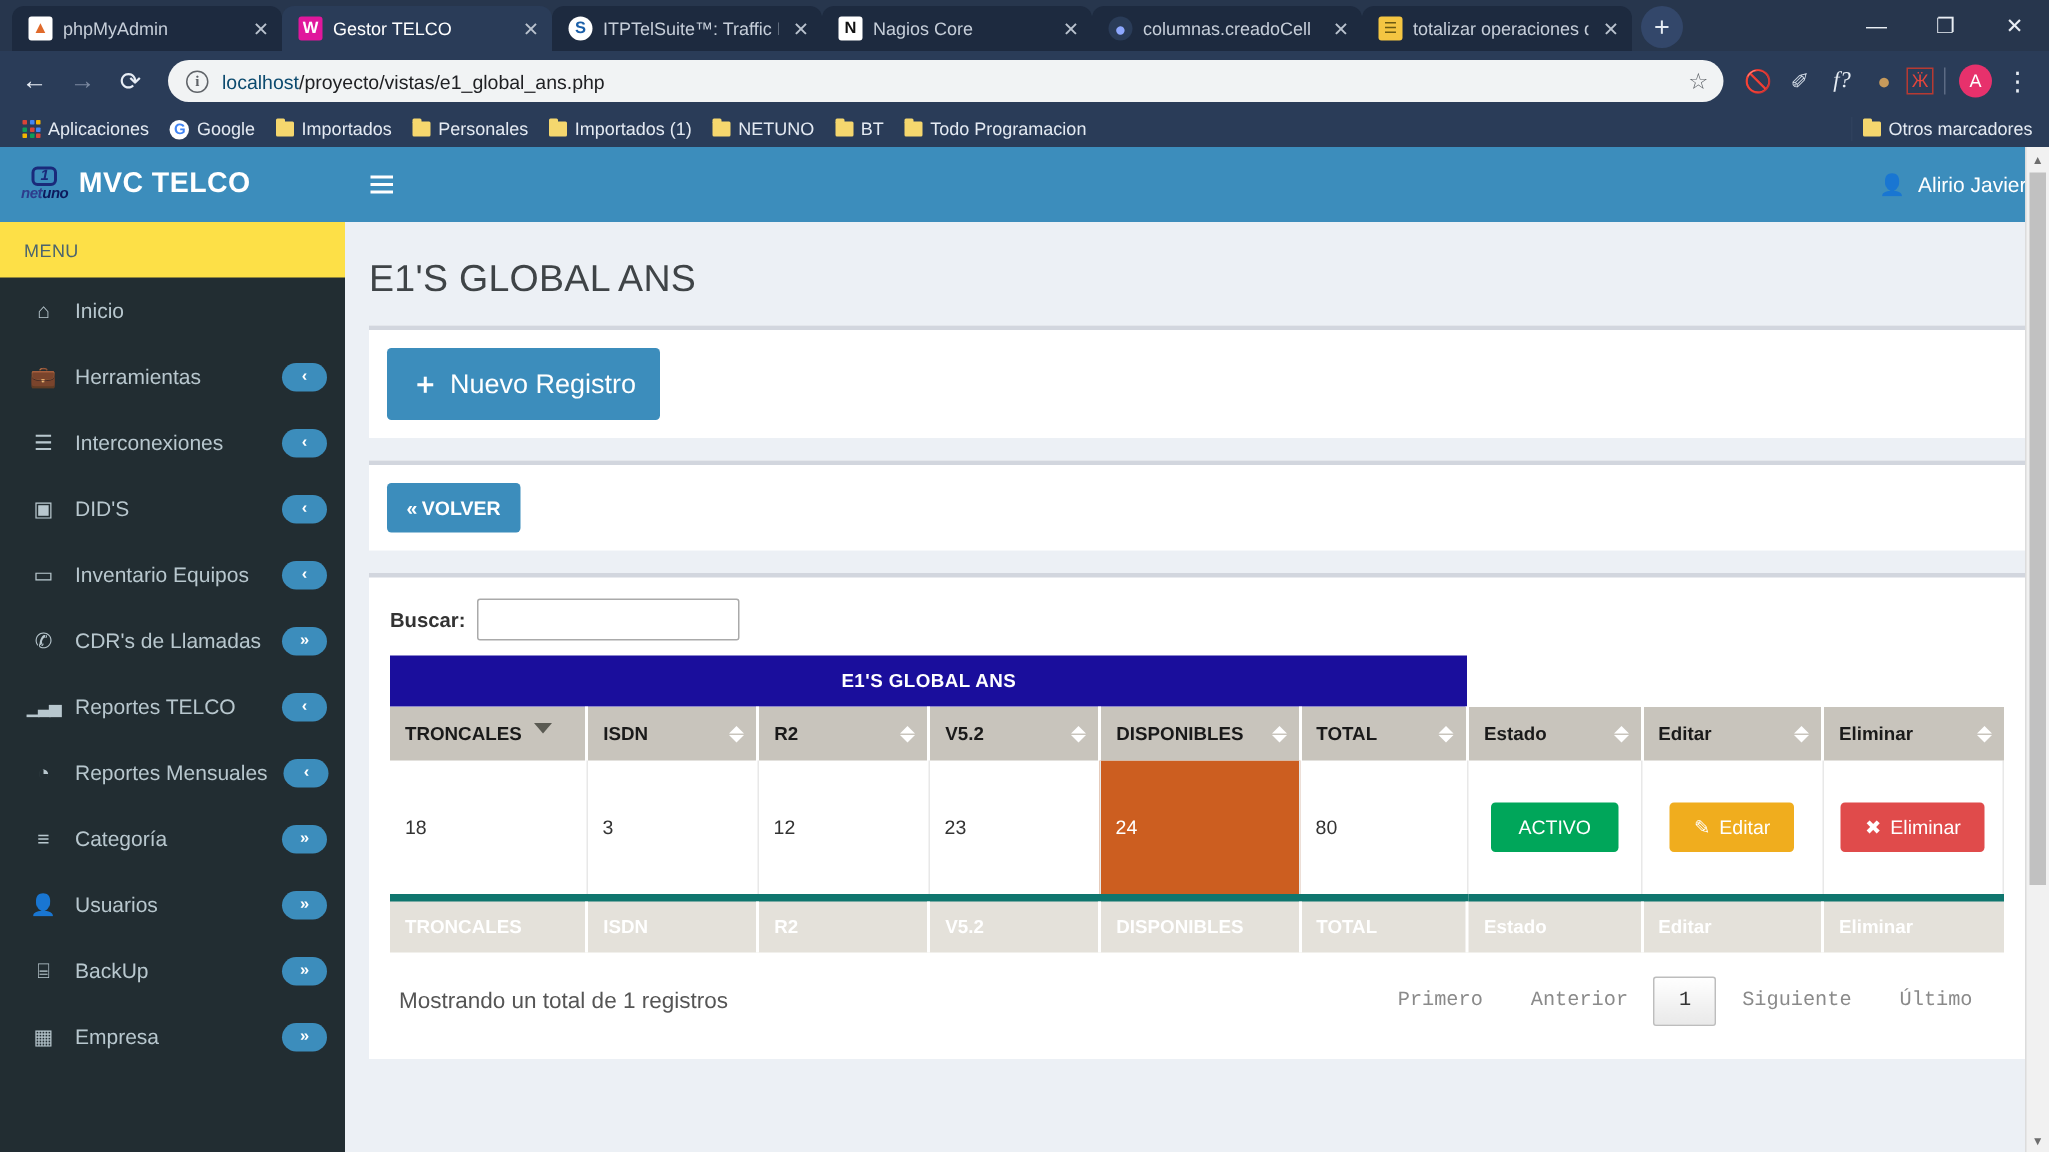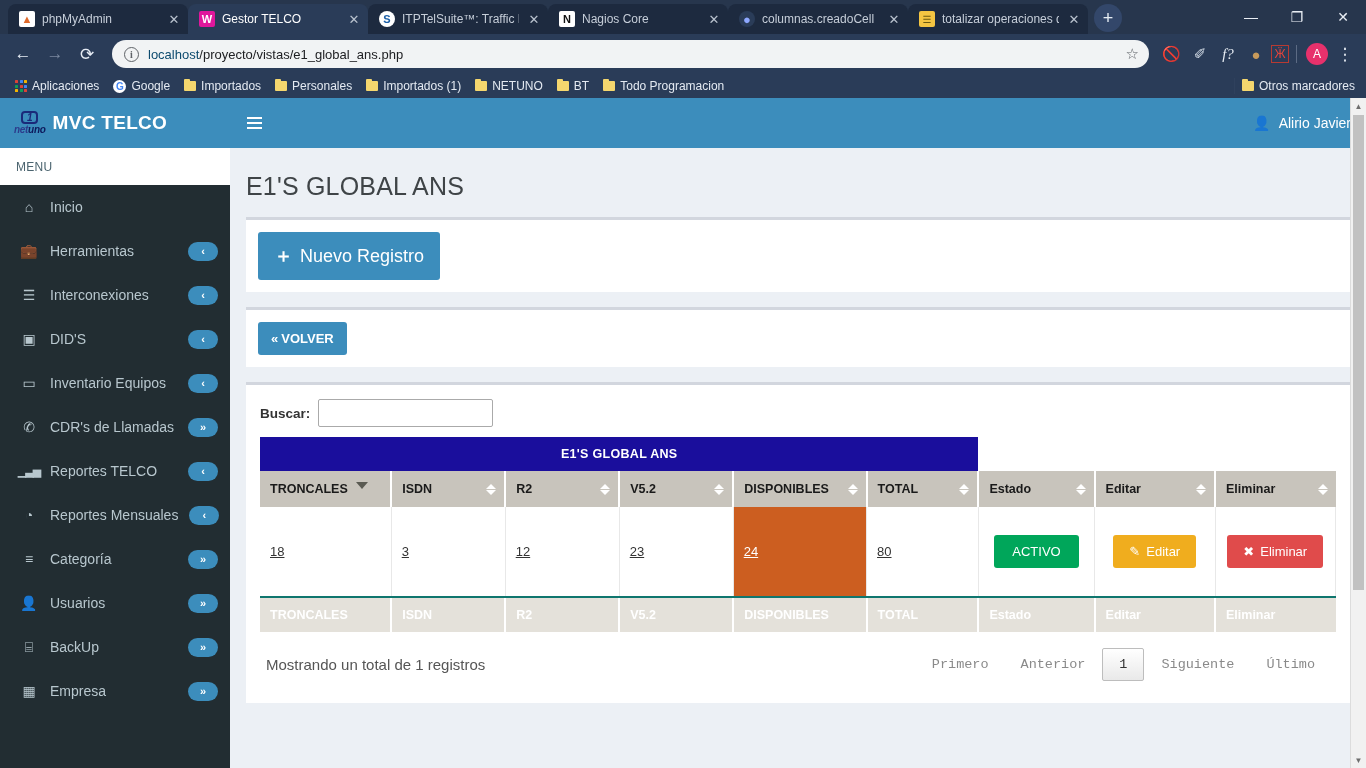--- a/index.html
+++ b/index.html
@@ -159,21 +159,21 @@
     font-size: 10px; font-weight: bold; font-style: italic;
     letter-spacing: -0.3px; margin-top: 1px;
   }
   .logo-word .net { color: #2d3c8c; }
   .logo-word .uno { color: #0d1a5c; }
   .logo-text {
     color: #fff; font-size: 19px; font-weight: bold; letter-spacing: 0.3px;
   }
   .menu-label {
     color: #4b646f; font-size: 12px; padding: 12px 16px 11px;
-    background: #ffffff; letter-spacing: 0.3px;
+    background: #fde047; letter-spacing: 0.3px;
   }
   .menu-item {
     display: flex; align-items: center; height: 44px;
     padding: 0 12px 0 16px; color: #b8c7ce; font-size: 14px;
     gap: 11px; border-left: 3px solid transparent;
   }
   .menu-item .mi-icon {
     width: 20px; text-align: center; font-size: 14px; flex-shrink: 0;
     display: flex; align-items: center; justify-content: center;
   }
@@ -279,22 +279,22 @@
     display: block;
   }
   .sort-desc {
     position: absolute; right: auto; margin-left: 8px;
     display: inline-block; width: 0; height: 0;
     border-left: 6px solid transparent; border-right: 6px solid transparent;
     border-top: 7px solid #5a5a52; vertical-align: middle;
   }
   table.dtable tbody td {
     padding: 28px 10px; font-size: 13px; color: #333;
-    border-bottom: 2px solid #0f766e; border-right: 1px solid #e8e8e8;
-    background: #fff; height: 56px; vertical-align: middle; text-decoration: underline;
+    border-bottom: 5px solid #0f766e; border-right: 1px solid #e8e8e8;
+    background: #fff; height: 56px; vertical-align: middle;
   }
   table.dtable tbody td.hl-orange { background: #cc5e20; color: #fff; }
   table.dtable tfoot th {
     background: #e4e1da; color: #fff; font-size: 12.5px;
     font-weight: bold; text-align: left; padding: 10px 10px;
     border-right: 2px solid #fff;
   }
   table.dtable tfoot th:last-child { border-right: none; }
 
   .tag {

